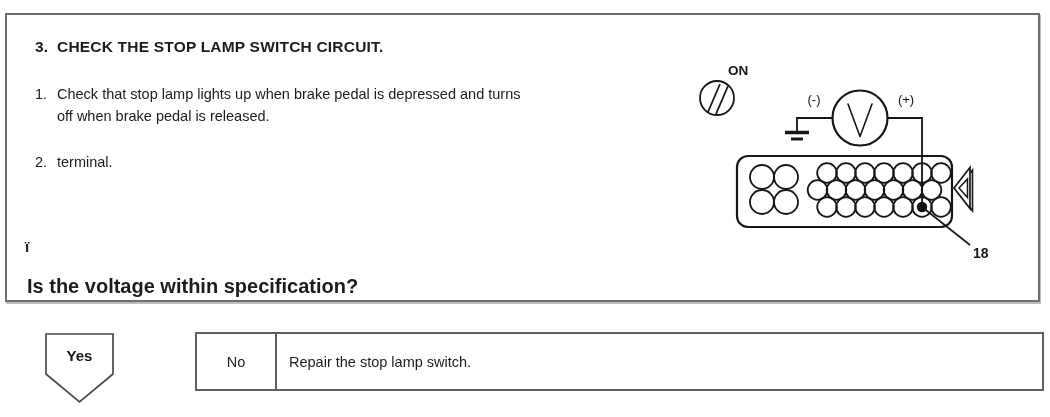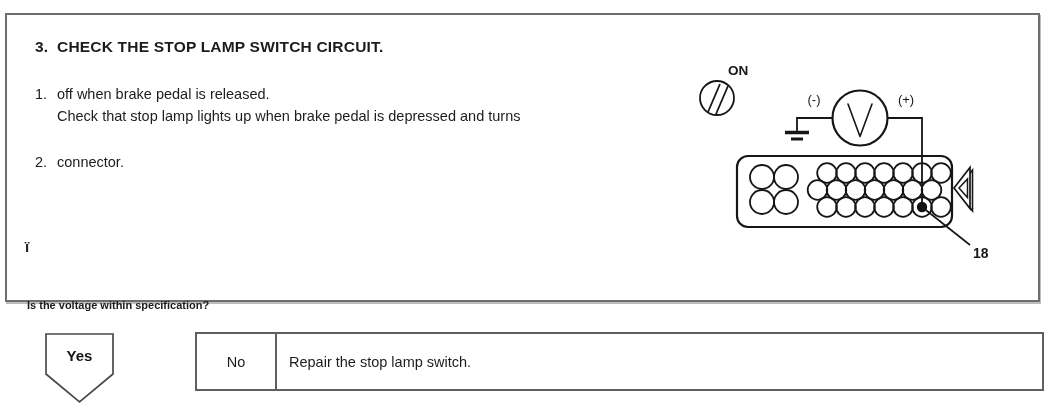--- a/index.html
+++ b/index.html
@@ -15,21 +15,21 @@
   }
   .title-row { position:absolute; left:28px; top:23px; display:flex; font-weight:bold; font-size:15.5px; letter-spacing:0.2px; }
   .title-num { width:22px; }
   .step { position:absolute; left:28px; display:flex; font-size:14.5px; }
   .step-num { width:22px; line-height:22px; }
   .step-lines div { line-height:22px; white-space:nowrap; }
   .step1 { top:68px; }
   .step2 { top:136px; }
   .spec-row { position:absolute; left:18px; top:223px; display:flex; font-weight:bold; font-size:15px; }
   .spec-bullet { width:39px; font-weight:bold; }
-  .question { position:absolute; left:20px; top:284px; font-weight:bold; font-size:11px; }
+  .question { position:absolute; left:20px; top:260px; font-weight:bold; font-size:20px; }
   .diagram-svg { position:absolute; left:660px; top:30px; }
   .yes-svg { position:absolute; left:40px; top:328px; }
   .no-table {
     position:absolute; left:195px; top:332px; width:849px; height:59px;
     border:2px solid #5f5f5f; background:#fff; display:flex;
   }
   .no-cell {
     width:80px; border-right:2px solid #5f5f5f; display:flex;
     align-items:center; justify-content:center; font-size:14.5px;
   }
@@ -48,29 +48,29 @@
   <div class="main-box">
 
     <div class="title-row">
       <span class="title-num">3.</span>
       <span>CHECK THE STOP LAMP SWITCH CIRCUIT.</span>
     </div>
 
     <div class="step step1">
       <span class="step-num">1.</span>
       <span class="step-lines">
+        <div>Check that stop lamp lights up when brake pedal is depressed and turns</div>
         <div>off when brake pedal is released.</div>
-        <div>Check that stop lamp lights up when brake pedal is depressed and turns</div>
       </span>
     </div>
 
     <div class="step step2">
       <span class="step-num">2.</span>
       <span class="step-lines">
-        <div>connector.</div>
+        <div>terminal.</div>
       </span>
     </div>
 
     <div class="spec-row">
       <span class="spec-bullet">ï</span>
     </div>
 
     <div class="question">Is the voltage within specification?</div>
 
     <svg class="diagram-svg" width="390" height="235" viewBox="660 30 390 235">

